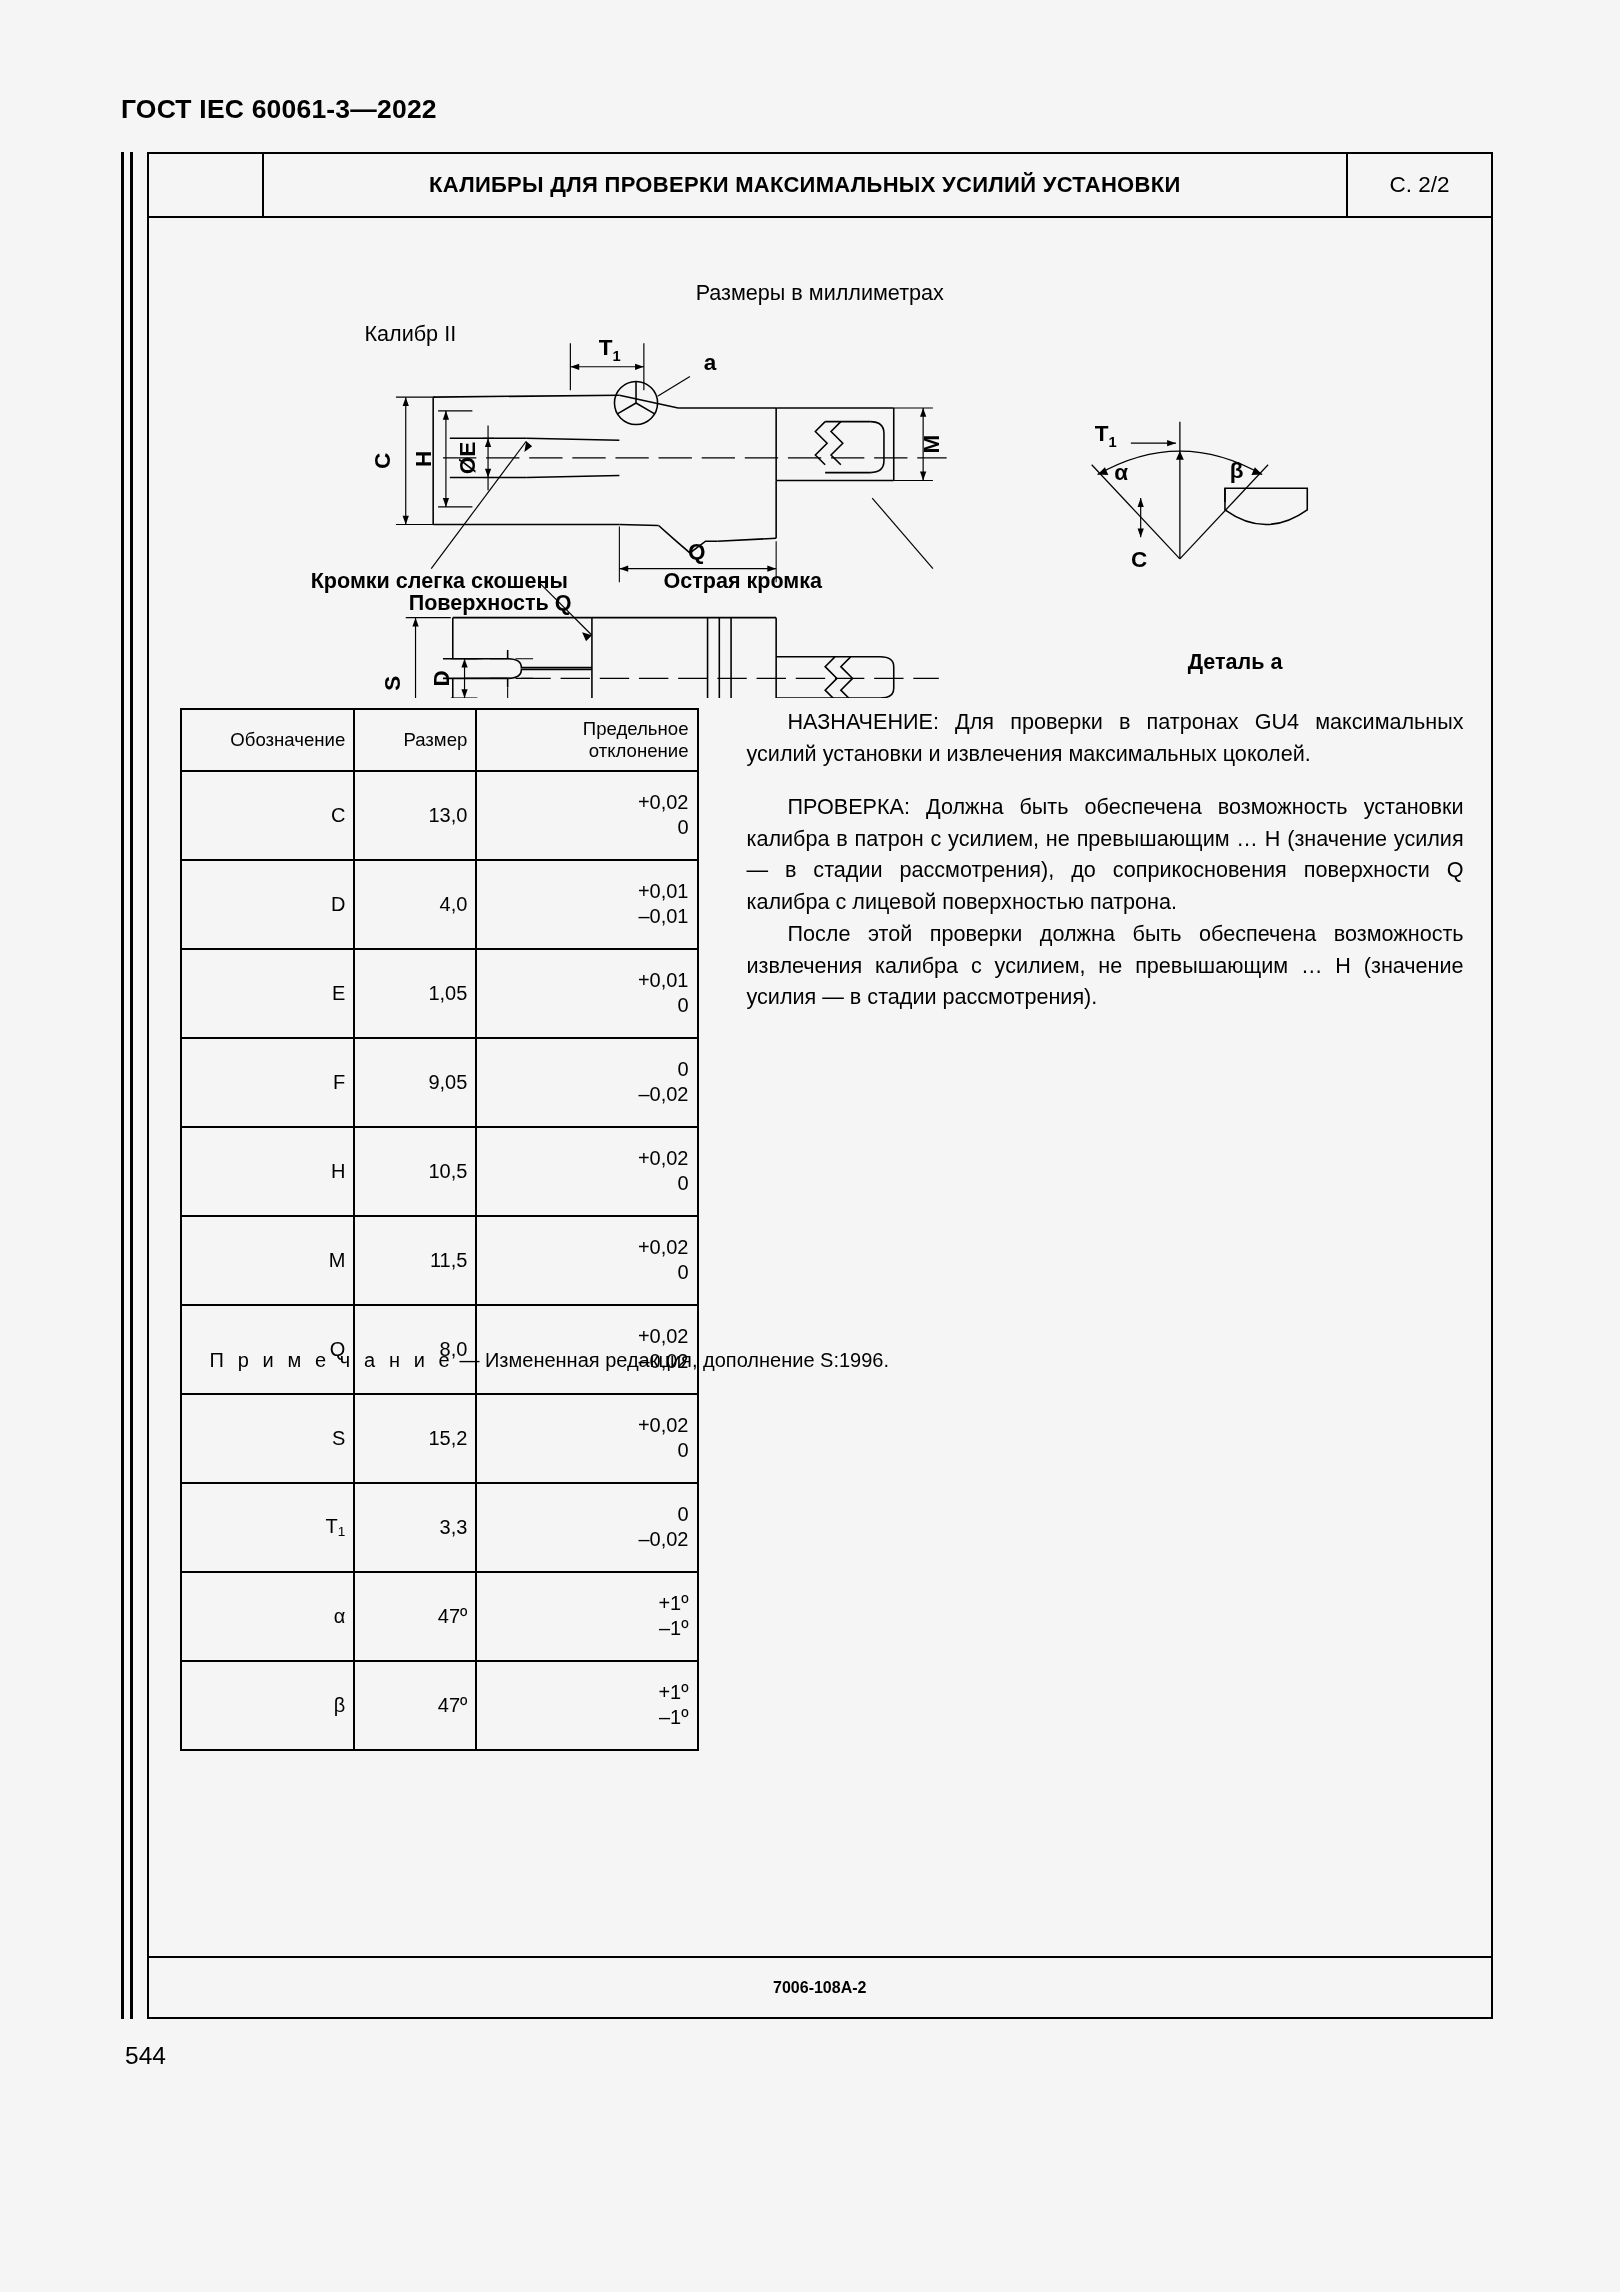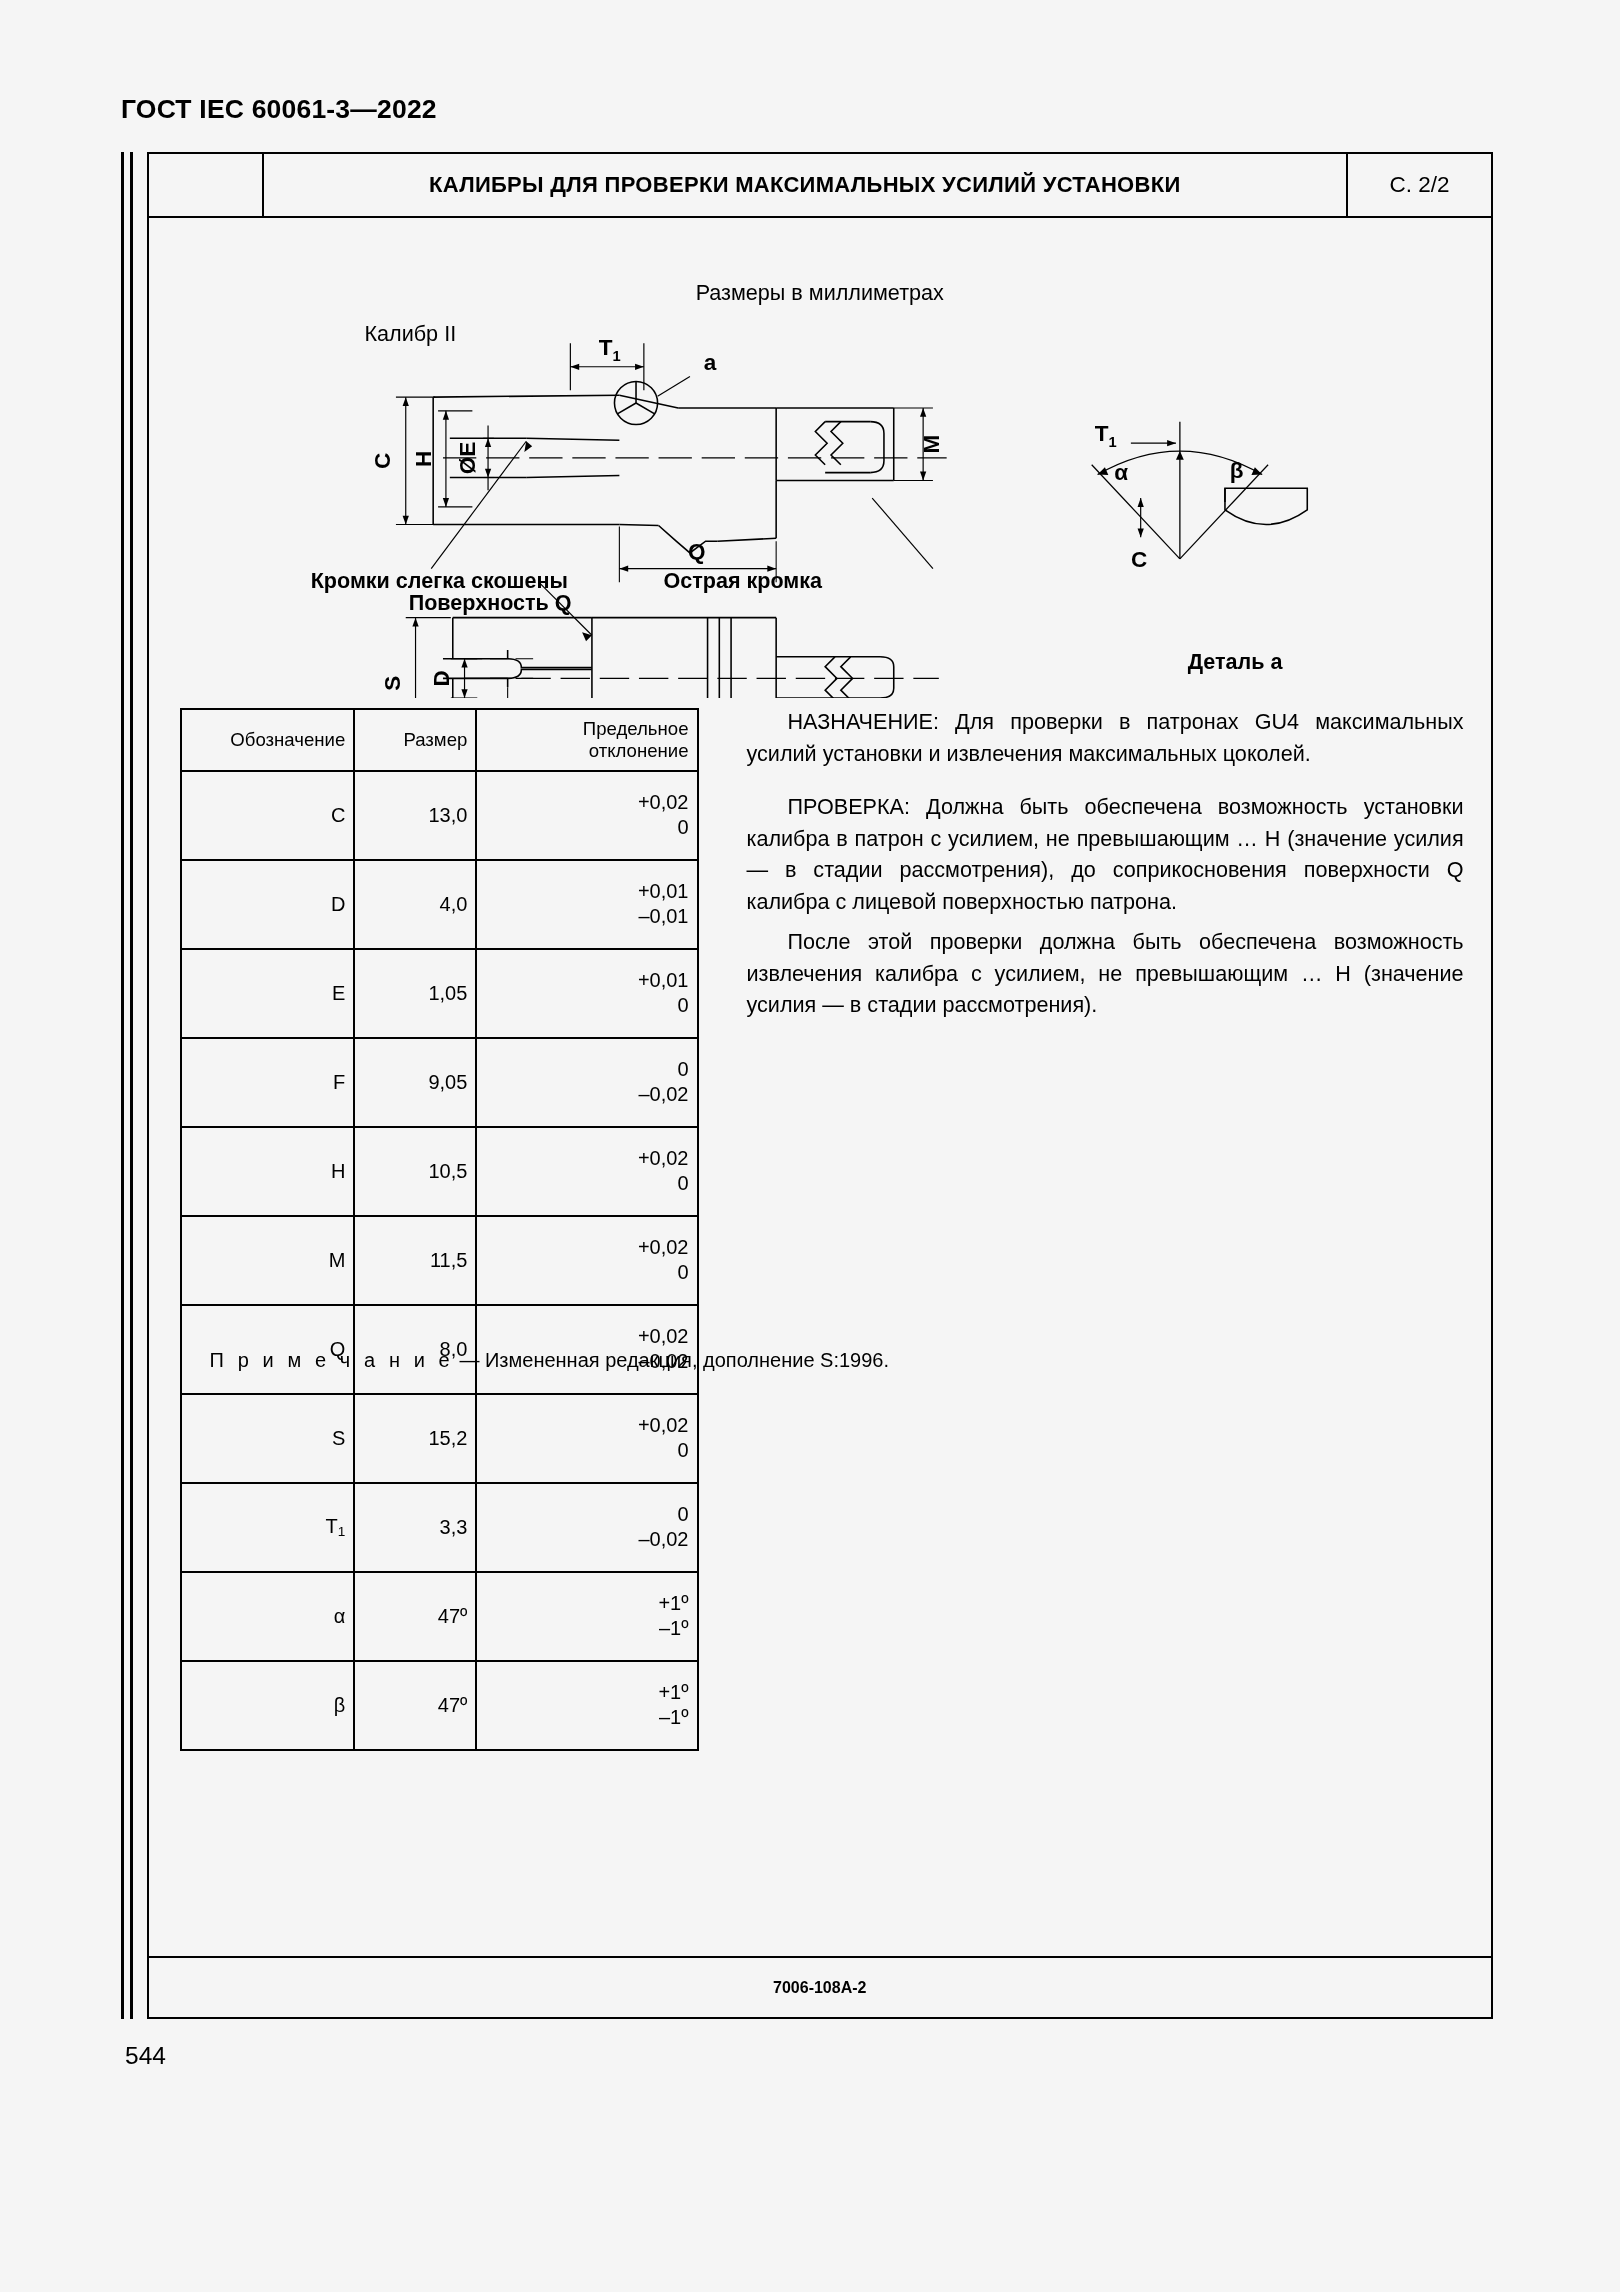--- a/index.html
+++ b/index.html
@@ -181,21 +181,21 @@
     right: 27.4px;
     top: 7.8px;
     font-size: 21.6px;
     line-height: 1.47;
     text-align: justify;
   }
   #right-col p {
     margin: 0 0 21.6px 0;
     text-indent: 41px;
   }
-  #right-col p.tight { margin-bottom: 8px; }
+  #right-col p.tight { margin-bottom: 0; }
 
   
   #footer-band {
     position: absolute;
     left: 0; right: 0;
     bottom: 0;
     height: 61px;
     border-top: 2.9px solid #000;
     display: flex;
     align-items: center;

